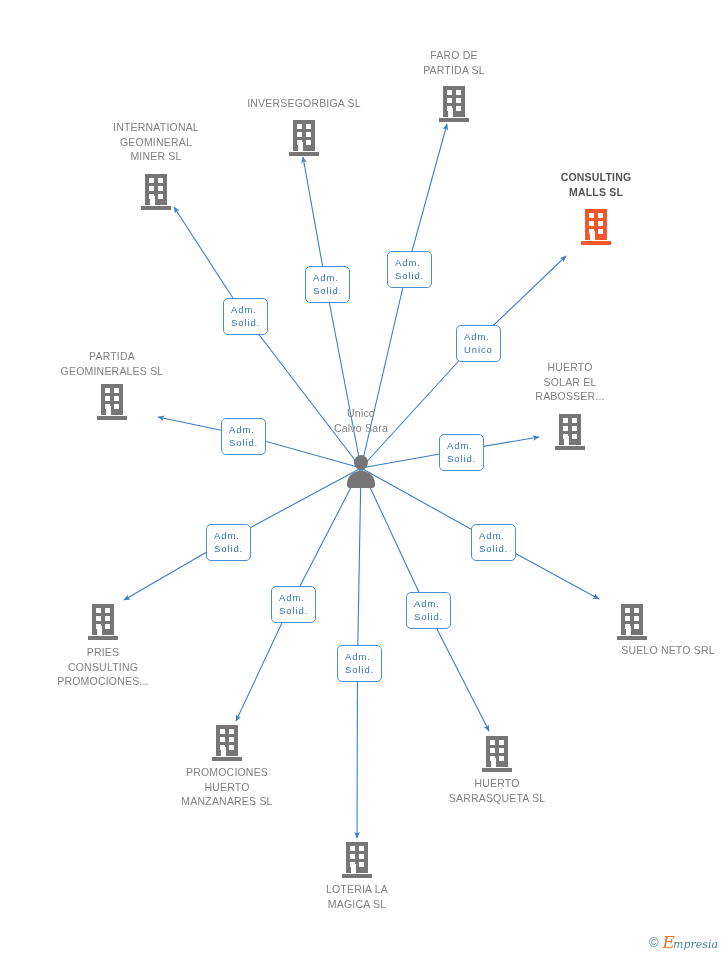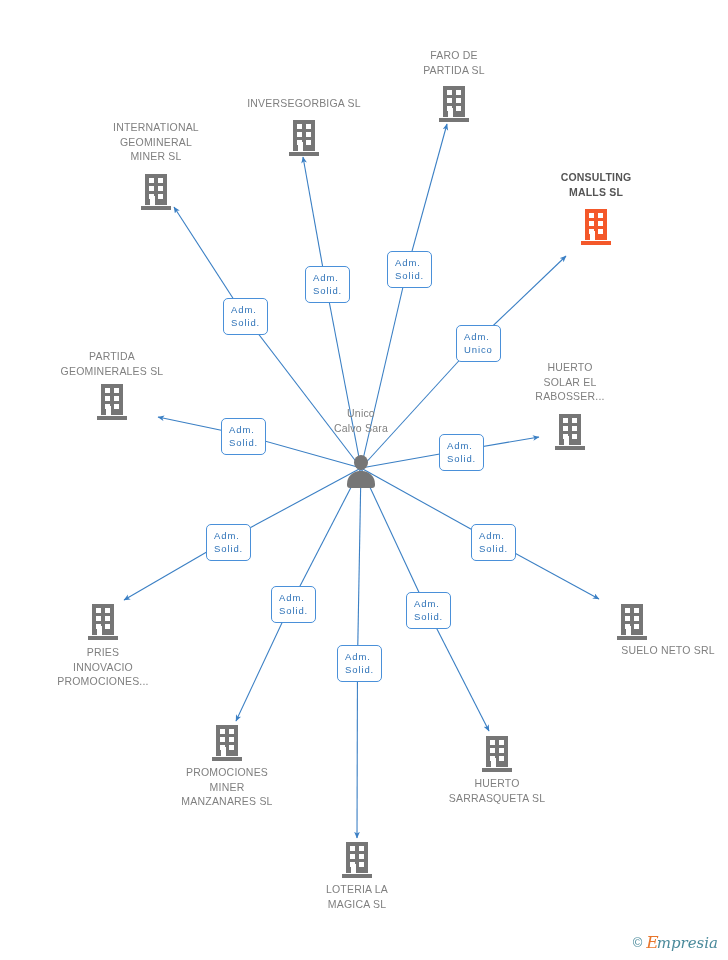--- a/index.html
+++ b/index.html
@@ -153,21 +153,21 @@
     color: #e8762c;
     font-family: "DejaVu Serif", serif;
     font-style: italic;
     font-size: 17px;
     margin-right: -2px;
   }
   #watermark .brand-rest {
     color: #4a8a9b;
     font-family: "DejaVu Serif", serif;
     font-style: italic;
-    font-size: 15px;
+    font-size: 11px;
   }
 </style>
 </head>
 <body>
 
 <div id="canvas">
 
   <svg id="edges" viewBox="0 0 728 960" xmlns="http://www.w3.org/2000/svg">
     <defs>
       <marker id="arrow" markerWidth="7" markerHeight="7" refX="5.6" refY="2.6" orient="auto" markerUnits="strokeWidth">
@@ -348,41 +348,41 @@
             <div class="win" style="left: 8px; top: 12px;"></div>
             <div class="win" style="left: 17px; top: 12px;"></div>
             <div class="win" style="left: 8px; top: 20px;"></div>
             <div class="win" style="left: 17px; top: 20px;"></div>
             <div class="door"></div>
           </div>
         </div>
       </div>
       <div class="node" style="left: 227px; top: 765px;">
         <div class="node-label">PROMOCIONES
-MINER
+HUERTO
 MANZANARES SL</div>
       </div>
       <div class="node" style="left: 227px; top: 721px;">
         <div class="node-icon">
           <div class="bldg">
             <div class="body"></div>
             <div class="base"></div>
             <div class="win" style="left: 8px; top: 4px;"></div>
             <div class="win" style="left: 17px; top: 4px;"></div>
             <div class="win" style="left: 8px; top: 12px;"></div>
             <div class="win" style="left: 17px; top: 12px;"></div>
             <div class="win" style="left: 8px; top: 20px;"></div>
             <div class="win" style="left: 17px; top: 20px;"></div>
             <div class="door"></div>
           </div>
         </div>
       </div>
       <div class="node" style="left: 103px; top: 645px;">
         <div class="node-label">PRIES
-INNOVACIO
+CONSULTING
 PROMOCIONES...</div>
       </div>
       <div class="node" style="left: 103px; top: 600px;">
         <div class="node-icon">
           <div class="bldg">
             <div class="body"></div>
             <div class="base"></div>
             <div class="win" style="left: 8px; top: 4px;"></div>
             <div class="win" style="left: 17px; top: 4px;"></div>
             <div class="win" style="left: 8px; top: 12px;"></div>

